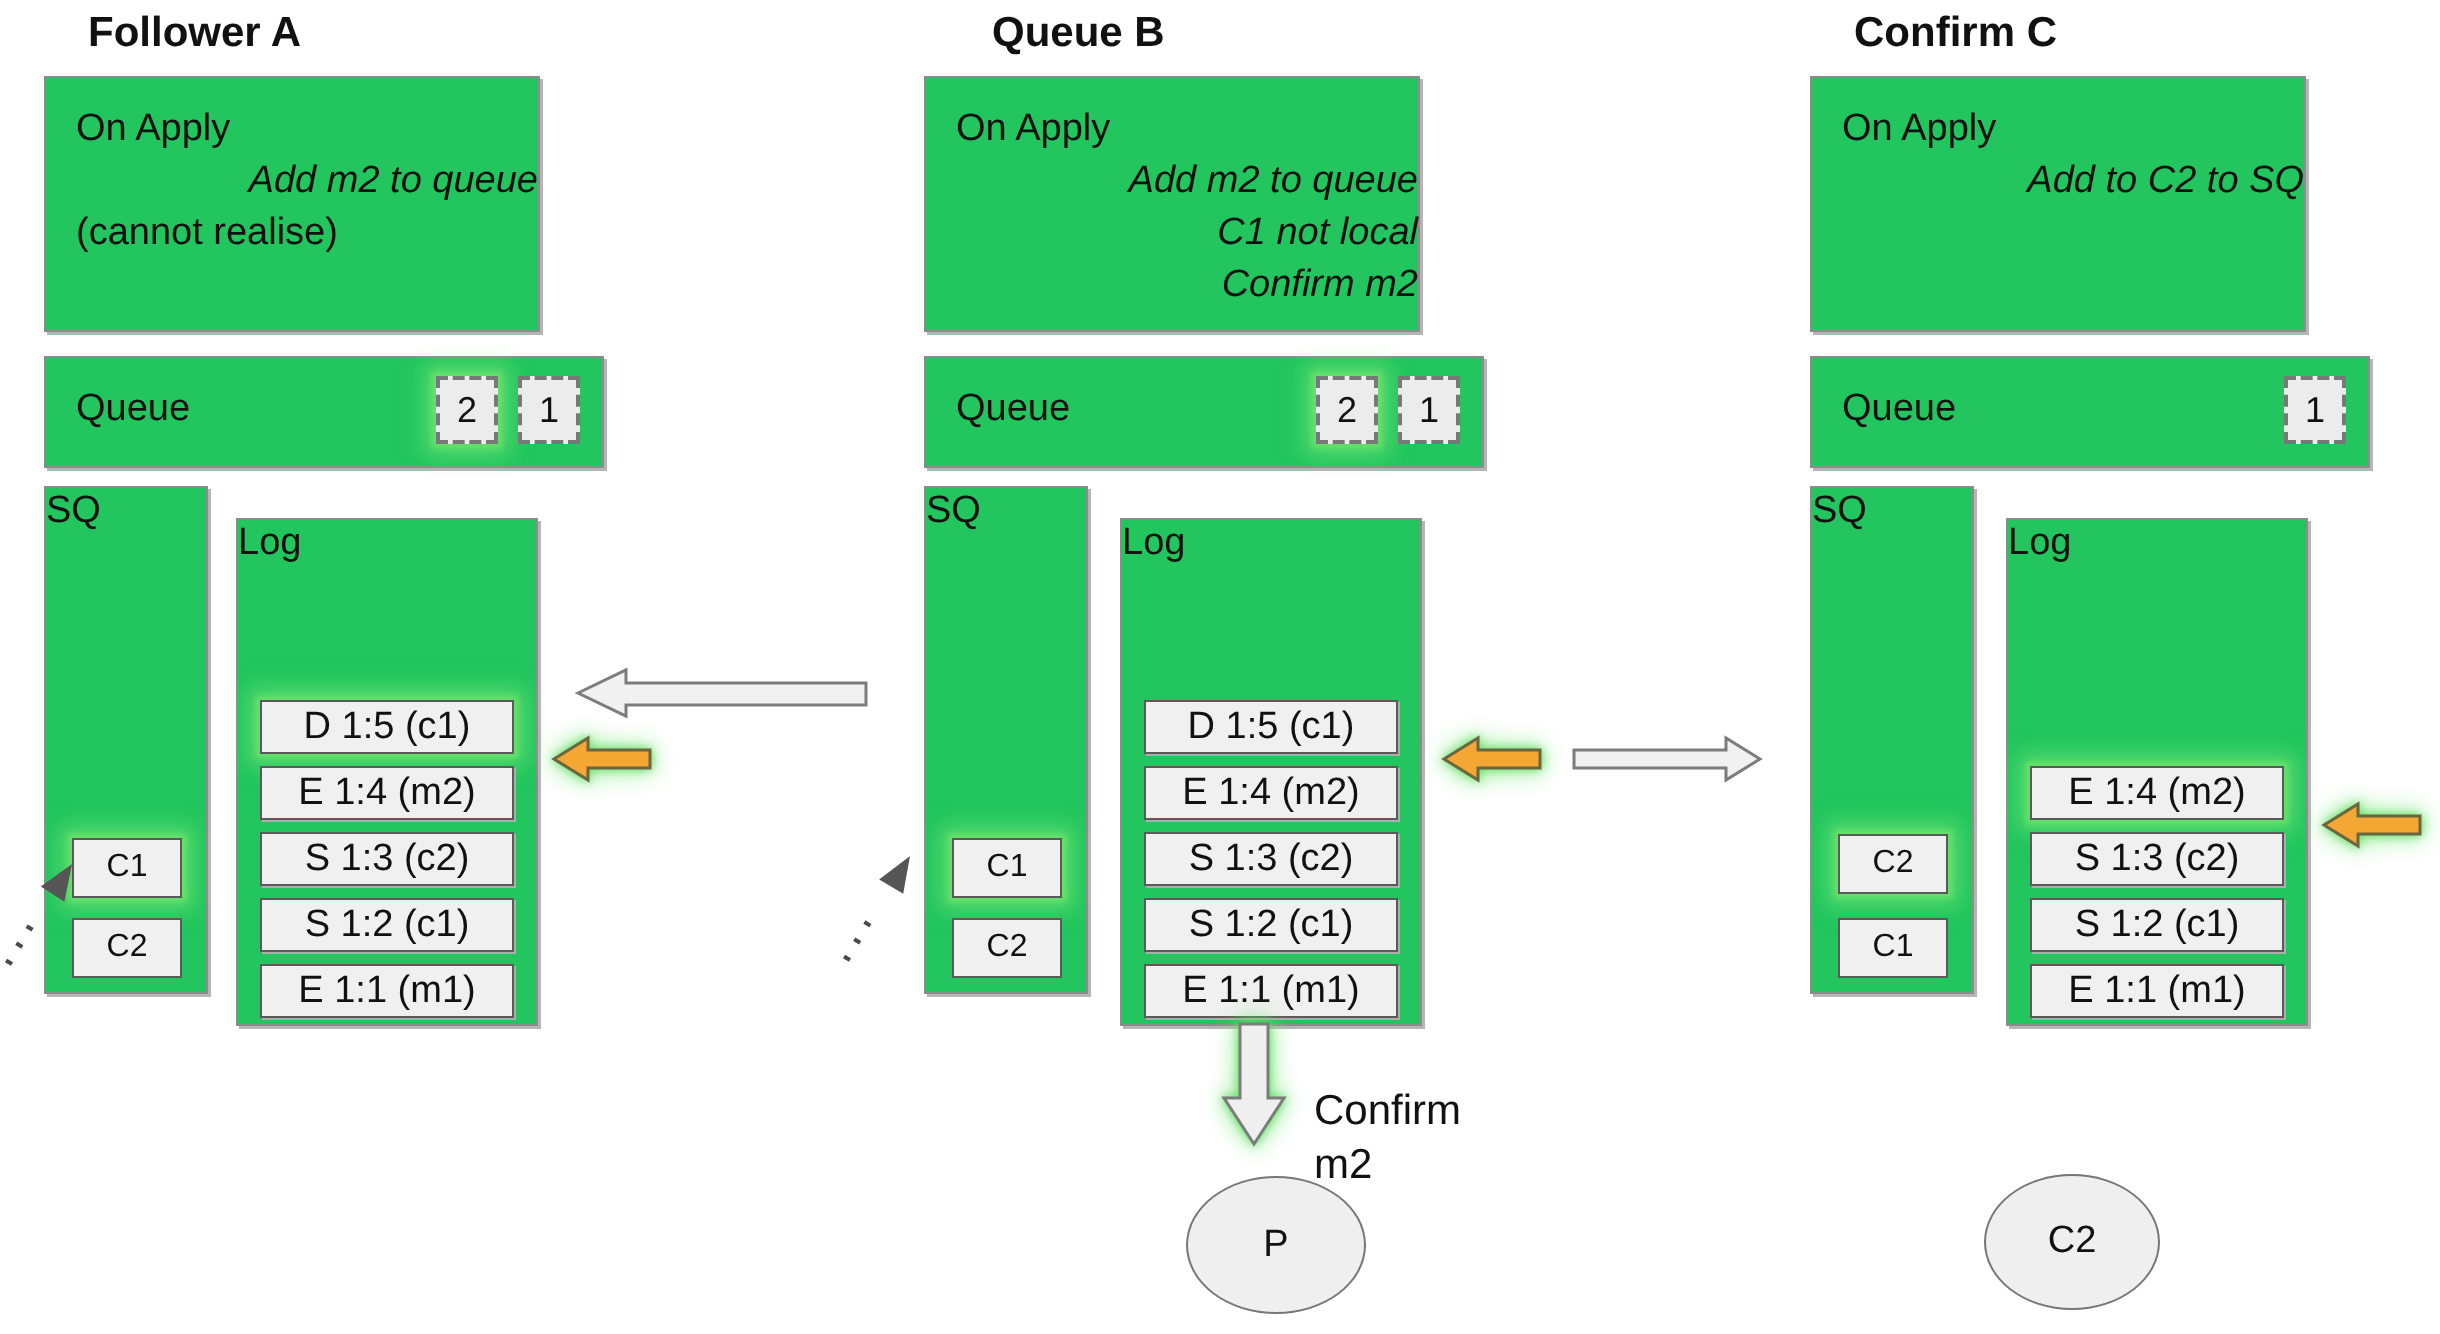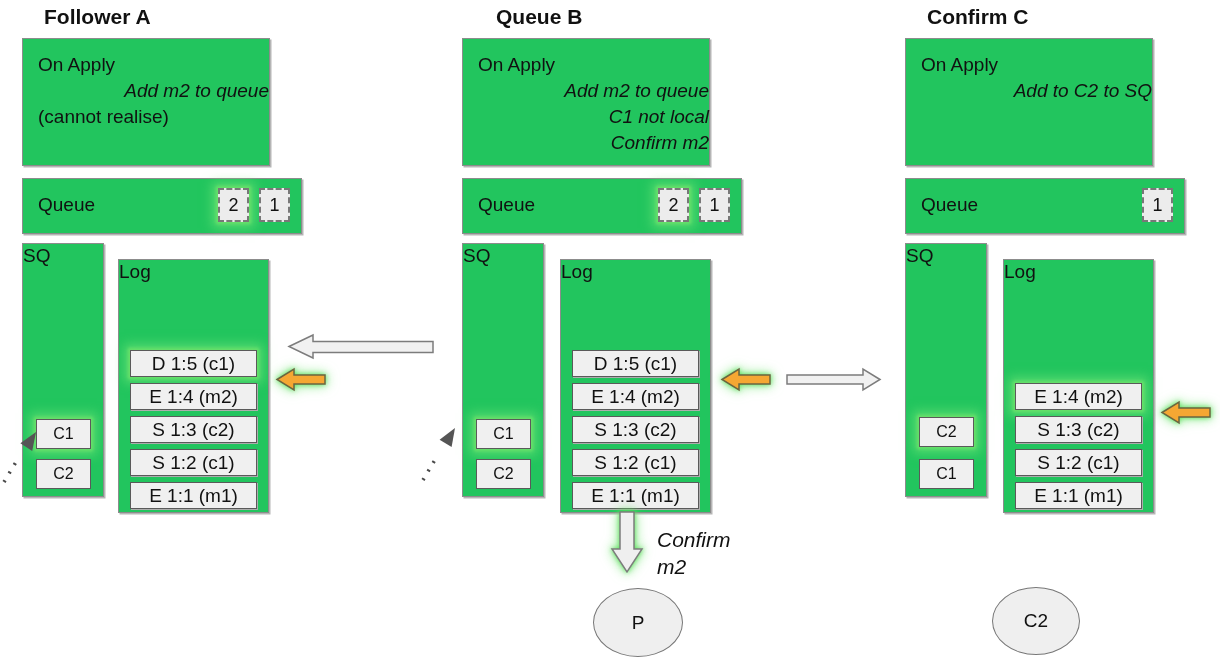--- a/index.html
+++ b/index.html
@@ -131,19 +131,19 @@
 </svg>
 <svg style="left:0px;top:424px;" width="45" height="62">
   <line x1="4" y1="58" x2="19" y2="33" stroke="#4a4a4a" stroke-width="3.5" stroke-dasharray="2 8"></line>
   <polygon points="36,8 32.2,26.9 20.4,19.3" fill="#555"></polygon>
 </svg>
 <svg style="left:418px;top:420px;" width="45" height="65">
   <line x1="5" y1="60" x2="18" y2="38" stroke="#4a4a4a" stroke-width="3.5" stroke-dasharray="2 8"></line>
   <polygon points="37,8 33.6,26.9 21.6,19.7" fill="#555"></polygon>
 </svg>
 
-<div class="abs confirm-label" style="left:657px;top:526px;font-style:italic;">
+<div class="abs confirm-label" style="left:657px;top:542px;">
   <div>Confirm</div>
   <div>m2</div>
 </div>
 
 <div class="abs ellipse" style="left:593px;top:588px;width:88px;height:67px;">P</div>
 <div class="abs ellipse" style="left:992px;top:587px;width:86px;height:66px;">C2</div>
 
 </body></html>

